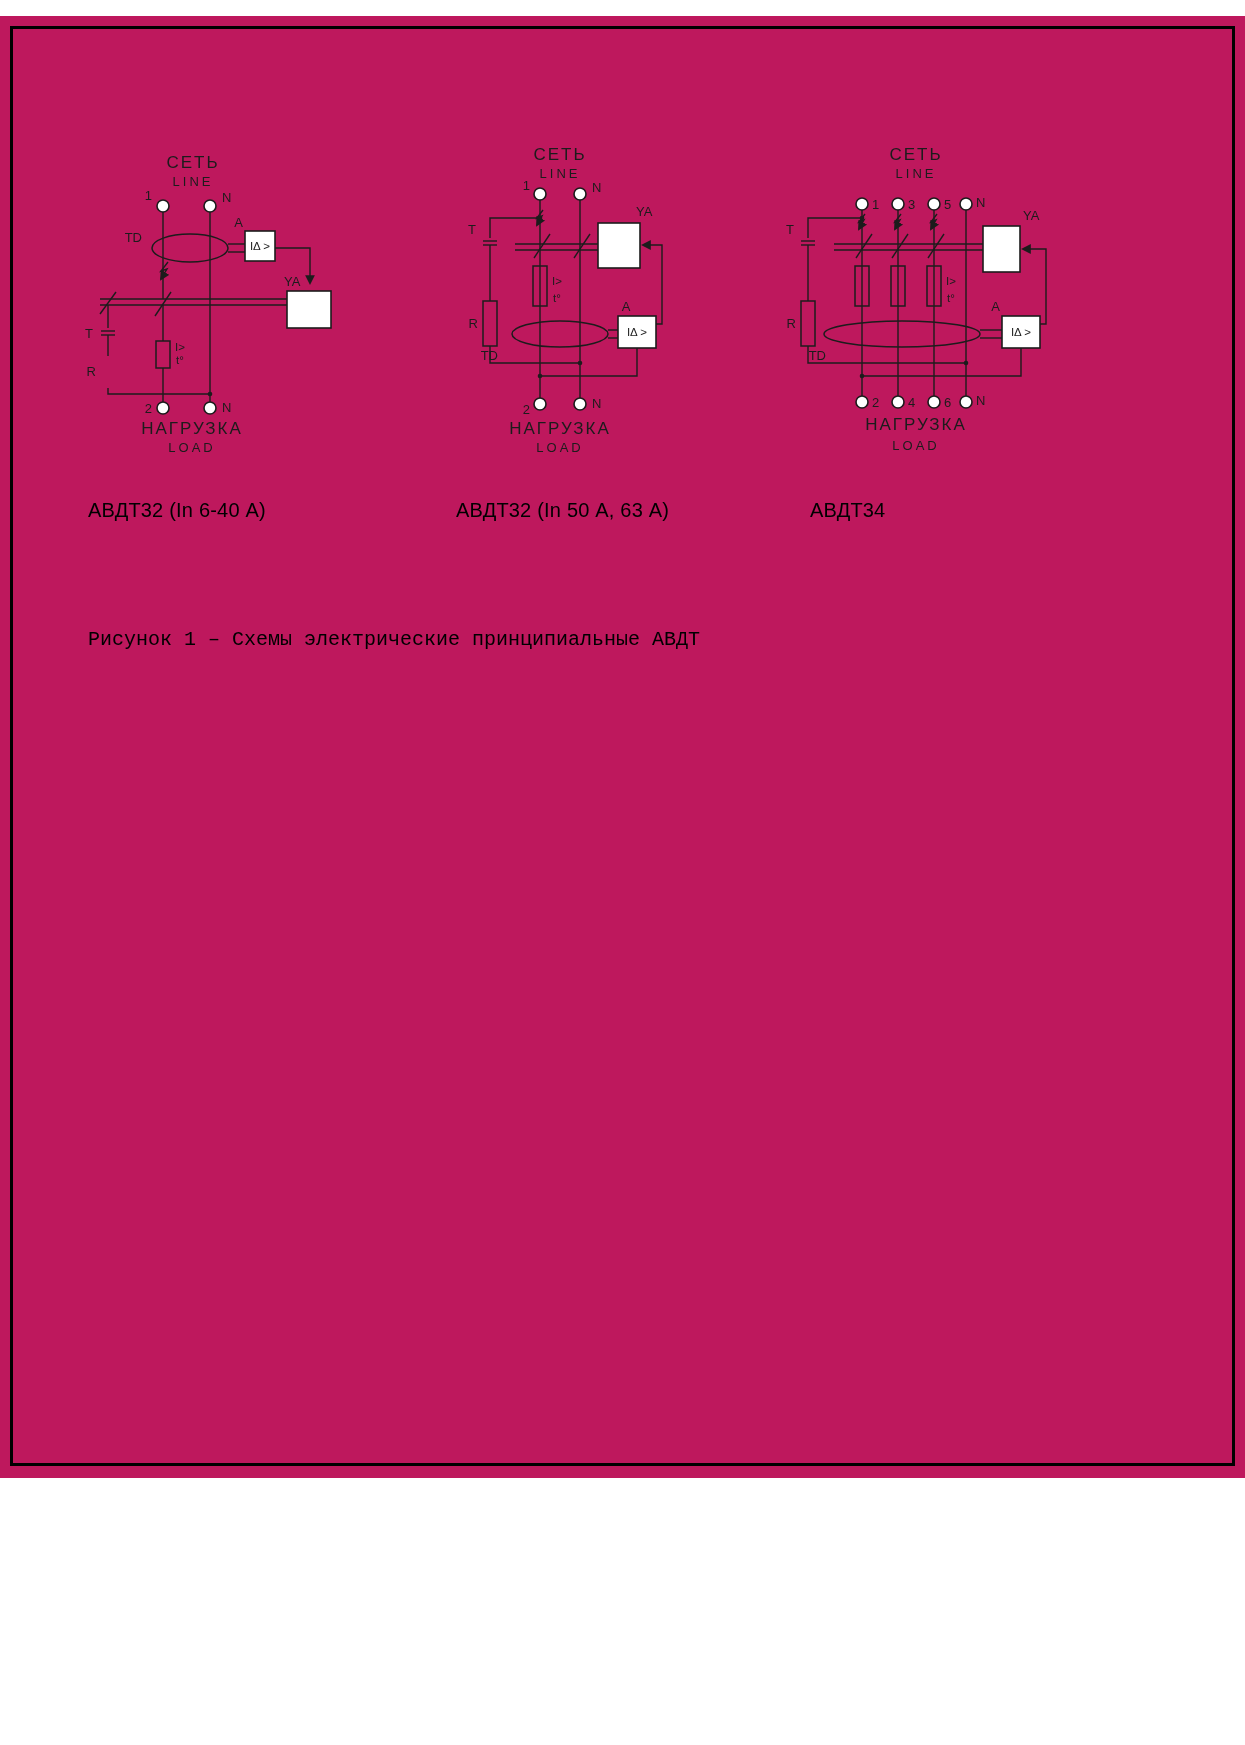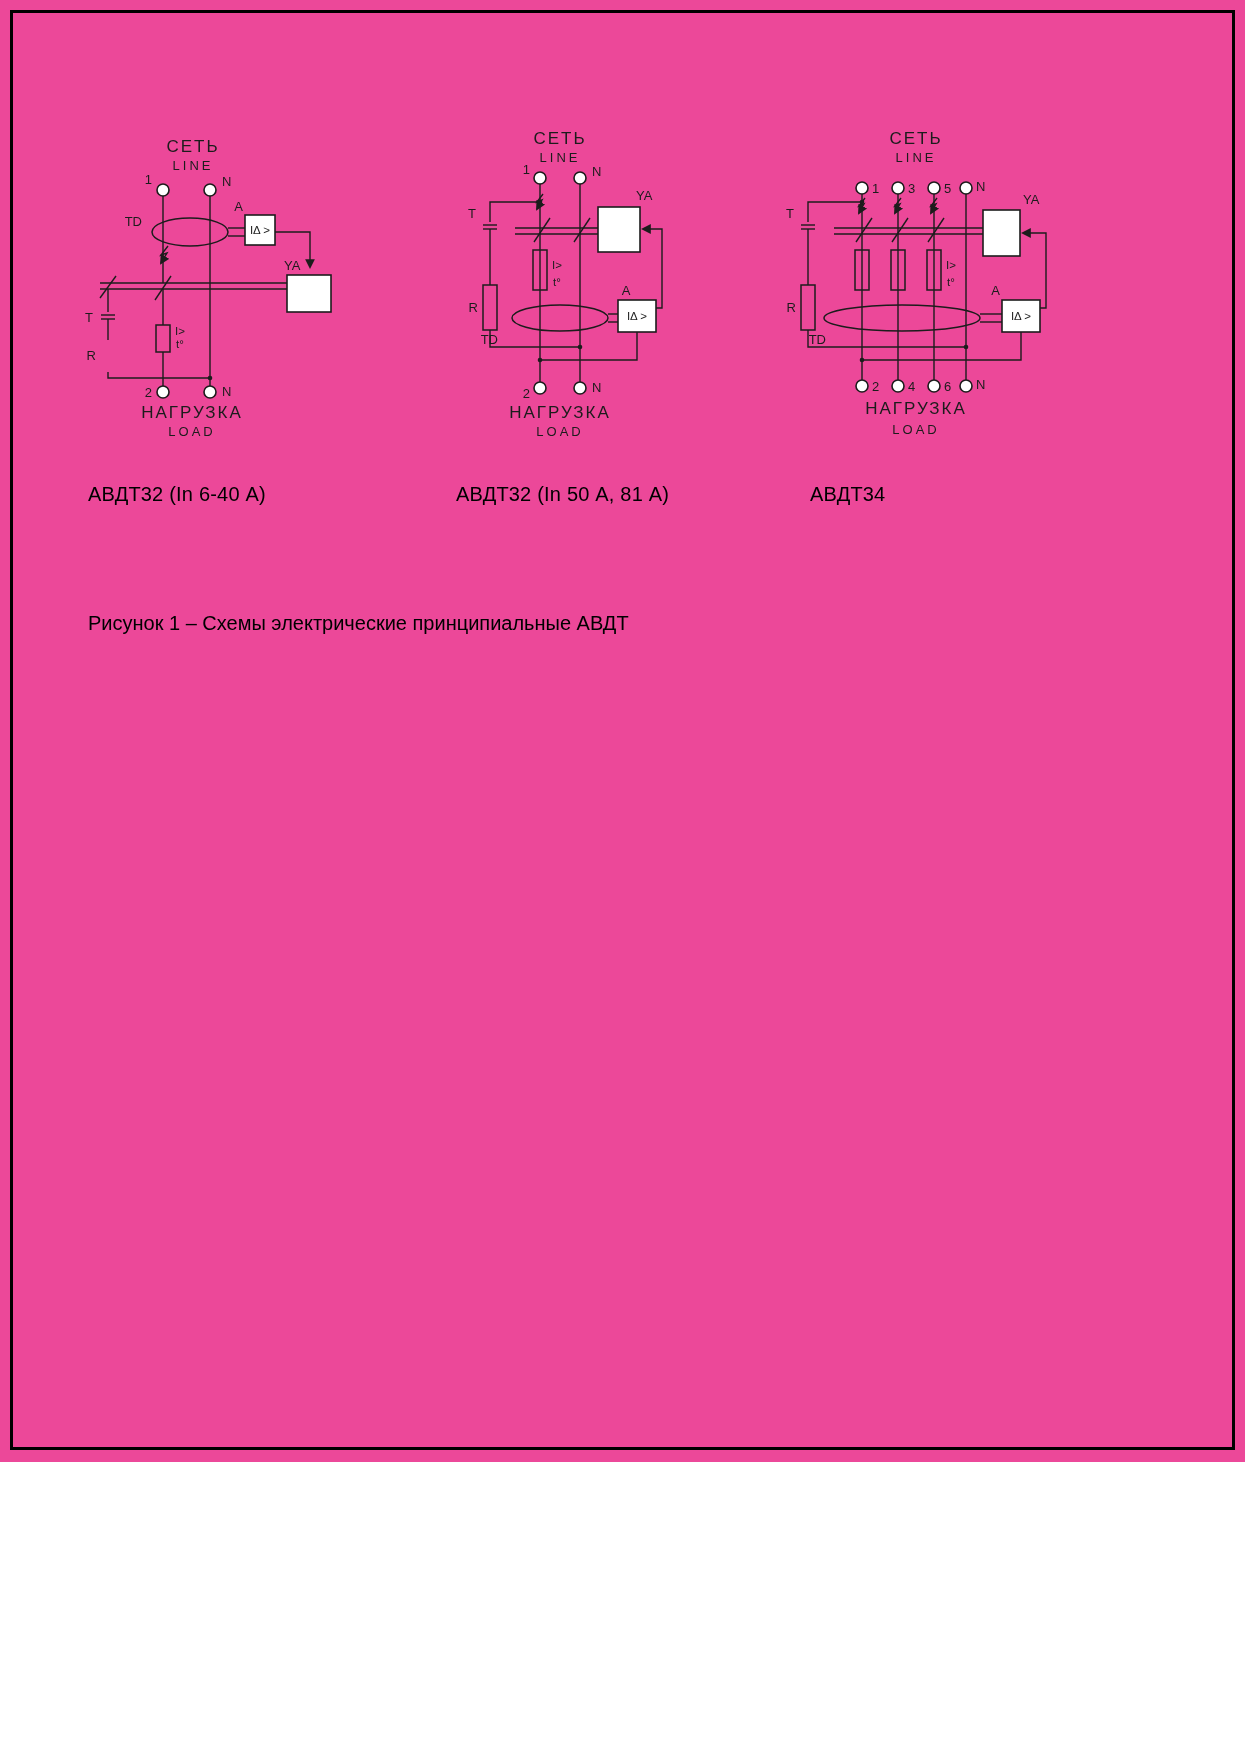--- a/index.html
+++ b/index.html
@@ -3,21 +3,21 @@
 <meta charset="utf-8">
 <style>
   * { margin:0; padding:0; box-sizing:border-box; }
   html,body { background:#ffffff; }
   body {
     width:1245px; height:1745px;
     font-family:"Liberation Sans", sans-serif;
     position:relative;
     overflow:hidden;
   }
-  .page { position:absolute; left:0; top:0; width:1245px; height:1462px; background:#ec4899; }
+  .page { position:absolute; left:0; top:16px; width:1245px; height:1462px; background:#be185d; }
   .page-border { position:absolute; left:10px; top:10px; right:10px; bottom:12px; border:3px solid #000; }
 
   svg.schematic { position:absolute; overflow:visible; }
 
   svg text { fill:#1c1c1c; font-family:"Liberation Sans", sans-serif; }
   .t-big { font-size:17px; letter-spacing:2px; }
   .t-med { font-size:13px; letter-spacing:3px; }
   .t-lbl { font-size:13px; }
   .t-sm  { font-size:11.5px; }
 
@@ -28,20 +28,21 @@
 
   .diagram-caption {
     position:absolute;
     font-size:20px; font-weight:500; color:#000;
     letter-spacing:0.2px; white-space:nowrap;
   }
   .figure-caption {
     position:absolute;
     font-size:20px; font-weight:500; color:#000;
     white-space:nowrap;
+    font-family:Liberation Mono, monospace;
   }
 </style>
 </head>
 <body>
 
 <div class="page">
   <div class="page-border"></div>
 
   <svg class="schematic" style="left:80px; top:126px;" width="260" height="325" viewBox="0 0 260 325">
     <defs>
@@ -224,17 +225,17 @@
     <text class="t-lbl" x="56" y="222" text-anchor="end">TD</text>
     <text class="t-lbl" x="102" y="269">2</text>
     <text class="t-lbl" x="138" y="269">4</text>
     <text class="t-lbl" x="174" y="269">6</text>
     <text class="t-lbl" x="206" y="267">N</text>
     <text class="t-big" x="146" y="292" text-anchor="middle" letter-spacing="1.5">НАГРУЗКА</text>
     <text class="t-med" x="146" y="312" text-anchor="middle">LOAD</text>
   </svg>
 
   <div class="diagram-caption" style="left:88px; top:483px;text-align:center;">АВДТ32 (In 6-40 А)</div>
-  <div class="diagram-caption" style="left:456px; top:483px;">АВДТ32 (In 50 А, 81 А)</div>
+  <div class="diagram-caption" style="left:456px; top:483px;">АВДТ32 (In 50 А, 63 А)</div>
   <div class="diagram-caption" style="left:810px; top:483px;">АВДТ34</div>
 
   <div class="figure-caption" style="left:88px; top:612px;">Рисунок 1 – Схемы электрические принципиальные АВДТ</div>
 </div>
 
 </body></html>

